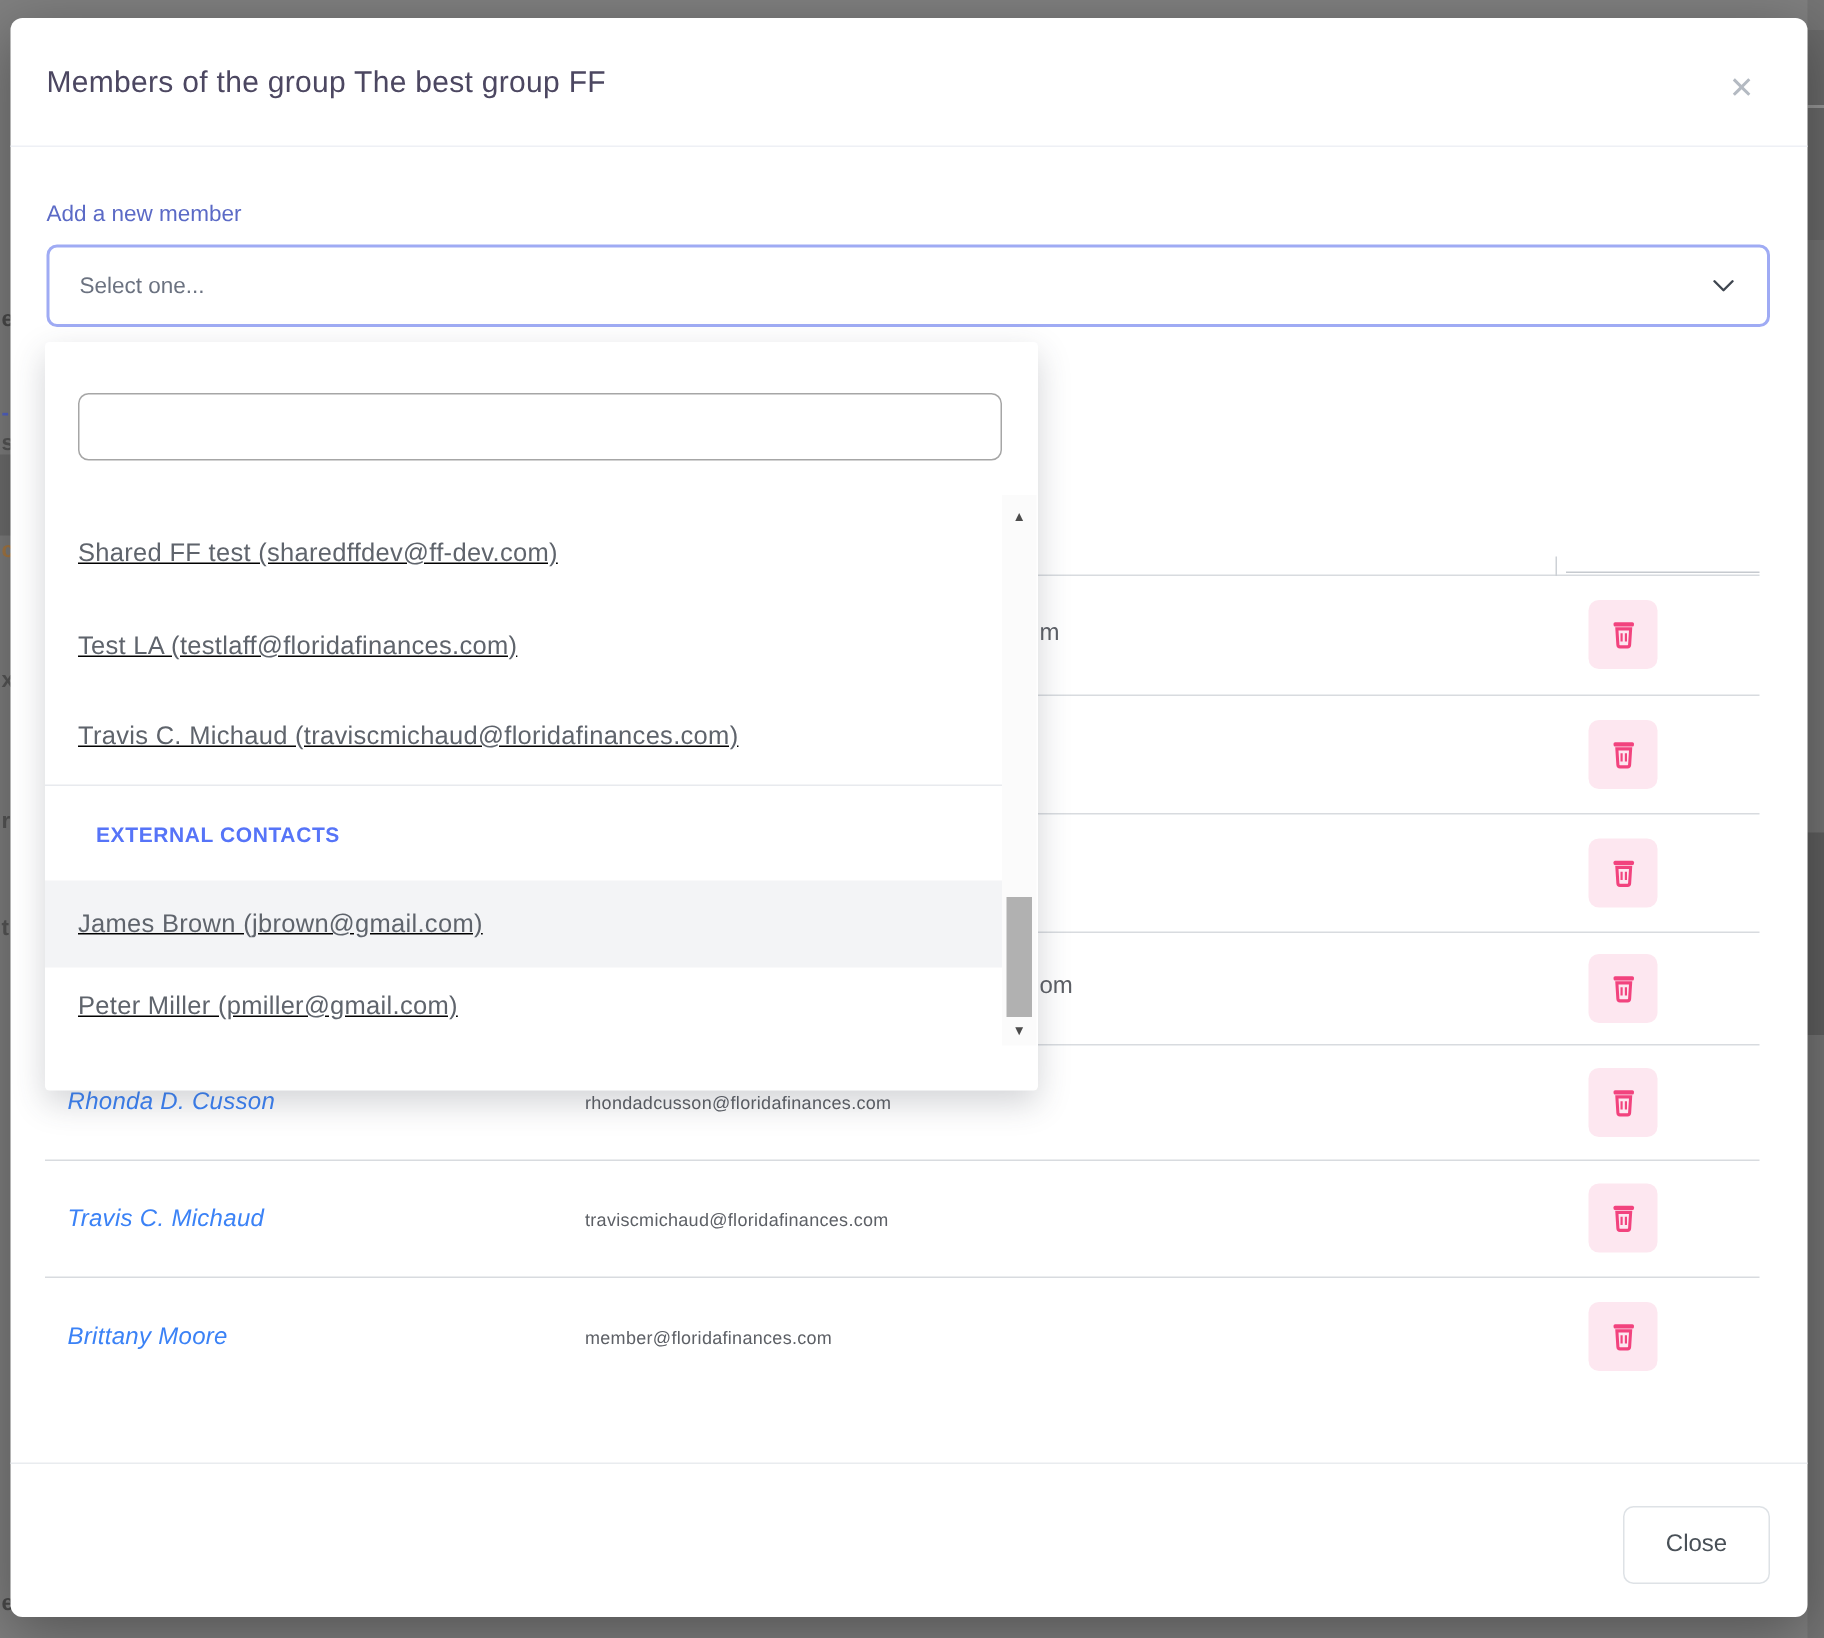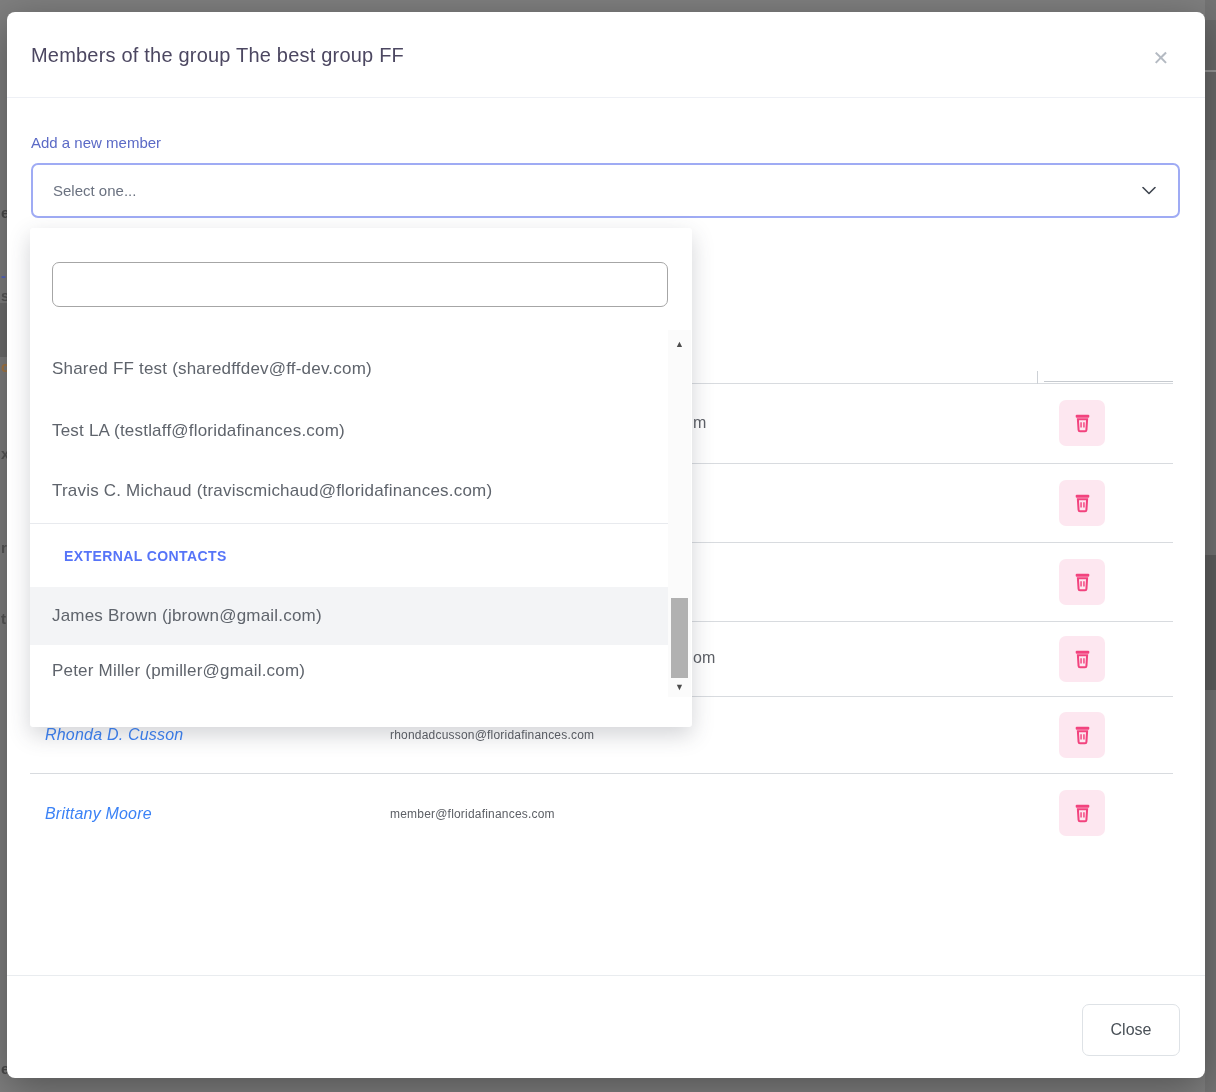--- a/index.html
+++ b/index.html
@@ -76,21 +76,21 @@
     position:absolute; left:23px; top:216px; width:662px; height:499px;
     background:#fff; border-radius:3px;
     box-shadow:0 8px 22px rgba(55,60,75,.22);
   }
   .dd-search{
     position:absolute; left:22px; top:34px; width:616px; height:45px; box-sizing:border-box;
     border:1px solid #a6a6a6; border-radius:7px; padding:0 12px;
     font-size:15px; color:#495057; font-family:"Liberation Sans", sans-serif; outline:none;
   }
   .dd-item{
-    position:absolute; left:0; width:638px; display:flex; align-items:center; cursor:pointer;
+    position:absolute; left:0; width:638px; display:flex; align-items:center; cursor:pointer;text-decoration:underline;
   }
   .dd-item span{margin-left:22px; font-size:17px; color:#5f646c; letter-spacing:.2px;}
   .dd-item.hl{background:#f3f4f6;}
   .dd-group{
     position:absolute; left:0; width:638px; border-top:1px solid #e8eaee;
     display:flex; align-items:center;
   }
   .dd-group span{margin-left:34px; font-size:14px; font-weight:700; color:#5674f8; letter-spacing:.4px;}
 
   
@@ -211,20 +211,34 @@
             <svg width="17" height="20" viewBox="0 0 20 22">
                 <rect x="2" y="1.4" width="16" height="3.4" rx="1.2" fill="#f2437e"></rect>
                 <path d="M4.6 6.6 h10.8 l-0.8 12.6 a1.6 1.6 0 0 1 -1.6 1.5 h-6 a1.6 1.6 0 0 1 -1.6 -1.5 z" fill="none" stroke="#f2437e" stroke-width="2.4"></path>
                 <line x1="8.3" y1="10" x2="8.3" y2="16.4" stroke="#f2437e" stroke-width="1.7"></line>
                 <line x1="11.7" y1="10" x2="11.7" y2="16.4" stroke="#f2437e" stroke-width="1.7"></line>
               </svg>
           </span>
         </button>
       </div>
 
+      <div class="m-row" style="height:77px;">
+        <span class="name">Travis C. Michaud</span>
+        <span class="email">traviscmichaud@floridafinances.com</span>
+        <button class="trash-btn" style="top:15px;">
+          <span style="display:flex;">
+            <svg width="17" height="20" viewBox="0 0 20 22">
+                <rect x="2" y="1.4" width="16" height="3.4" rx="1.2" fill="#f2437e"></rect>
+                <path d="M4.6 6.6 h10.8 l-0.8 12.6 a1.6 1.6 0 0 1 -1.6 1.5 h-6 a1.6 1.6 0 0 1 -1.6 -1.5 z" fill="none" stroke="#f2437e" stroke-width="2.4"></path>
+                <line x1="8.3" y1="10" x2="8.3" y2="16.4" stroke="#f2437e" stroke-width="1.7"></line>
+                <line x1="11.7" y1="10" x2="11.7" y2="16.4" stroke="#f2437e" stroke-width="1.7"></line>
+              </svg>
+          </span>
+        </button>
+      </div>
 
       <div class="m-row last" style="height:79px;">
         <span class="name">Brittany Moore</span>
         <span class="email">member@floridafinances.com</span>
         <button class="trash-btn" style="top:16px;">
           <span style="display:flex;">
             <svg width="17" height="20" viewBox="0 0 20 22">
                 <rect x="2" y="1.4" width="16" height="3.4" rx="1.2" fill="#f2437e"></rect>
                 <path d="M4.6 6.6 h10.8 l-0.8 12.6 a1.6 1.6 0 0 1 -1.6 1.5 h-6 a1.6 1.6 0 0 1 -1.6 -1.5 z" fill="none" stroke="#f2437e" stroke-width="2.4"></path>
                 <line x1="8.3" y1="10" x2="8.3" y2="16.4" stroke="#f2437e" stroke-width="1.7"></line>

